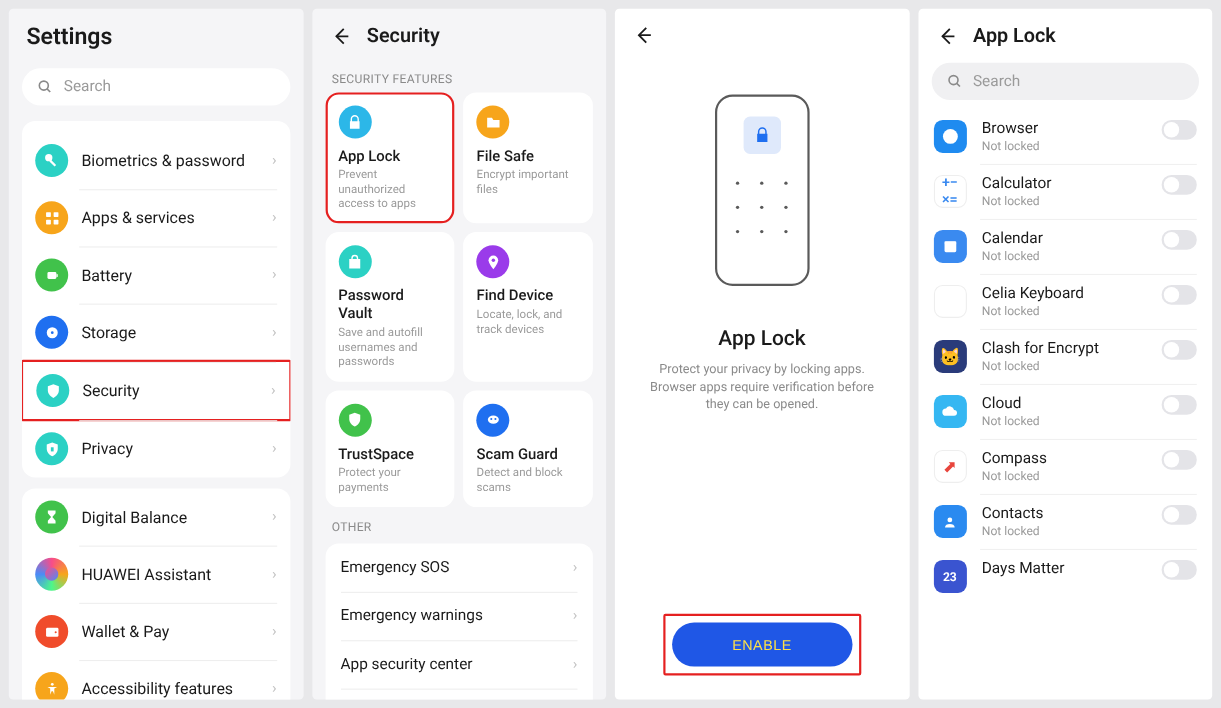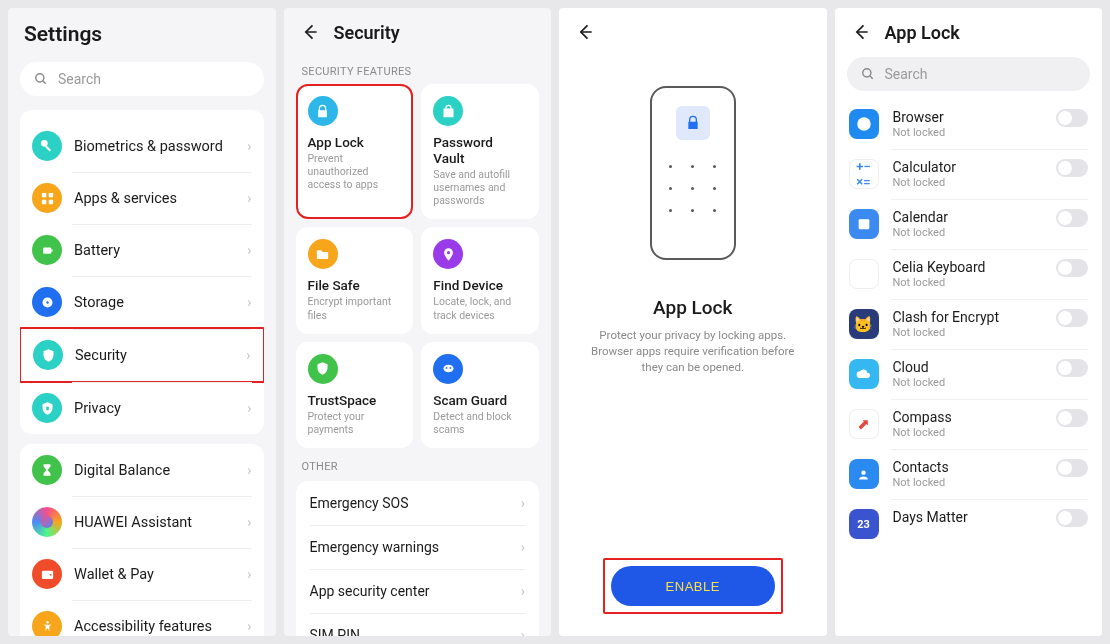--- a/index.html
+++ b/index.html
@@ -18,21 +18,21 @@
     border-radius: 4px;
     flex: 1;
     height: 100%;
     overflow: hidden;
     position: relative;
   }
   .pane.white { background: #ffffff; }
   .header {
     padding: 14px 16px 10px 16px;
     display: flex;
-    align-items: flex-start;
+    align-items: flex-end;
     gap: 14px;
   }
   .header .title {
     font-size: 21px;
     font-weight: 600;
     color: #1a1a1a;
   }
   .header.small .title { font-size: 18px; }
   .back-arrow {
     width: 20px; height: 20px;
@@ -339,36 +339,36 @@
       <div class="card highlight-red" style="padding: 10px;">
         <div class="card-icon" style="background: rgb(44, 183, 232);">
           <svg width="15" height="15" viewBox="0 0 24 24" fill="currentColor">
             <path d="M6 10V7a6 6 0 1112 0v3h1v11H5V10h1zm2 0h8V7a4 4 0 10-8 0v3z"></path>
           </svg>
         </div>
         <div class="card-title">App Lock</div>
         <div class="card-sub">Prevent unauthorized access to apps</div>
       </div>
       <div class="card">
+        <div class="card-icon" style="background: rgb(247, 165, 27);">
+          <svg width="15" height="15" viewBox="0 0 24 24" fill="currentColor">
+            <path d="M3 5h7l2 3h9v11H3z"></path>
+          </svg>
+        </div>
+        <div class="card-title">File Safe</div>
+        <div class="card-sub">Encrypt important files</div>
+      </div>
+      <div class="card">
         <div class="card-icon" style="background: rgb(43, 209, 196);">
           <svg width="15" height="15" viewBox="0 0 24 24" fill="currentColor">
             <path d="M7 7V6a5 5 0 0110 0v1h3v14H4V7h3zm2 0h6V6a3 3 0 00-6 0v1z"></path>
           </svg>
         </div>
         <div class="card-title">Password Vault</div>
         <div class="card-sub">Save and autofill usernames and passwords</div>
-      </div>
-      <div class="card">
-        <div class="card-icon" style="background: rgb(247, 165, 27);">
-          <svg width="15" height="15" viewBox="0 0 24 24" fill="currentColor">
-            <path d="M3 5h7l2 3h9v11H3z"></path>
-          </svg>
-        </div>
-        <div class="card-title">File Safe</div>
-        <div class="card-sub">Encrypt important files</div>
       </div>
       <div class="card">
         <div class="card-icon" style="background: rgb(154, 59, 234);">
           <svg width="15" height="15" viewBox="0 0 24 24" fill="currentColor">
             <path d="M12 2a7 7 0 017 7c0 5-7 13-7 13S5 14 5 9a7 7 0 017-7z"></path>
             <circle cx="12" cy="9" r="2.5" fill="#9a3bea"></circle>
           </svg>
         </div>
         <div class="card-title">Find Device</div>
         <div class="card-sub">Locate, lock, and track devices</div>

